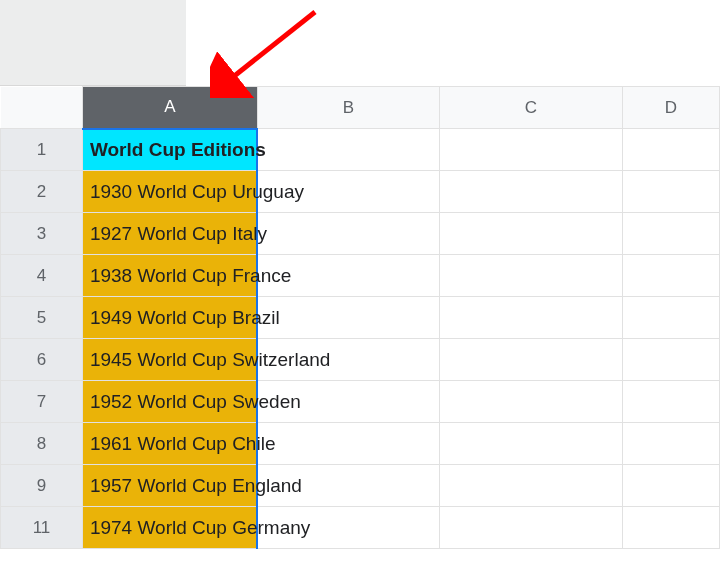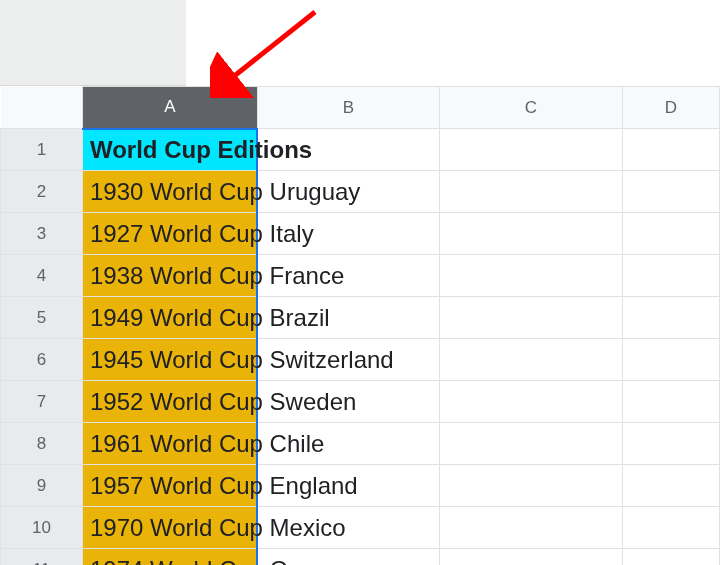--- a/index.html
+++ b/index.html
@@ -60,21 +60,21 @@
       background: #f8f9fa;
       text-align: center;
       color: #5f6368;
       font-size: 17px;
       width: 84px;
     }
     .rowhdr.sel {
       background: #e8eaed;
     }
     .cell {
-      font-size: 24px;
+      font-size: 19px;
       color: #202124;
       padding: 1px 7px;
       white-space: nowrap;
       position: relative;
       background: #fff;
     }
     .cell.col-a-cell {
       background: #eab308;
       border-right: 2px solid #1a73e8;
       overflow: visible;
@@ -222,29 +222,20 @@
   <tr>
     <th class="rowhdr sel">9</th>
     <td class="cell col-a-cell">
             <span class="overflow-text">1957 World Cup England</span>
           </td>
     <td class="cell"></td>
     <td class="cell"></td>
     <td class="cell"></td>
   </tr>
 
-  <tr>
-    <th class="rowhdr sel">10</th>
-    <td class="cell col-a-cell">
-            <span class="overflow-text">1970 World Cup Mexico</span>
-          </td>
-    <td class="cell"></td>
-    <td class="cell"></td>
-    <td class="cell"></td>
-  </tr>
 
   <tr>
     <th class="rowhdr sel">11</th>
     <td class="cell col-a-cell">
             <span class="overflow-text">1974 World Cup Germany</span>
           </td>
     <td class="cell"></td>
     <td class="cell"></td>
     <td class="cell"></td>
   </tr>

